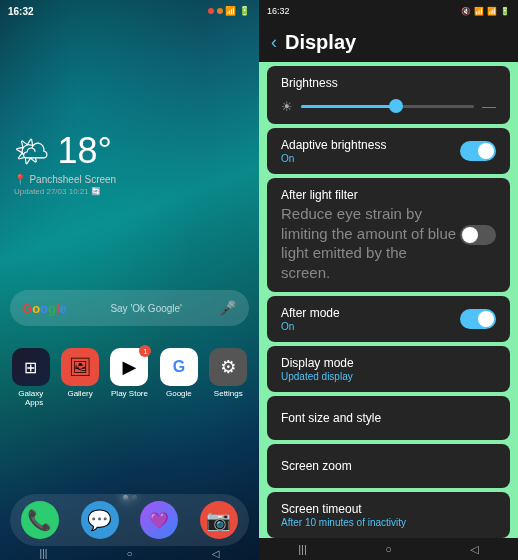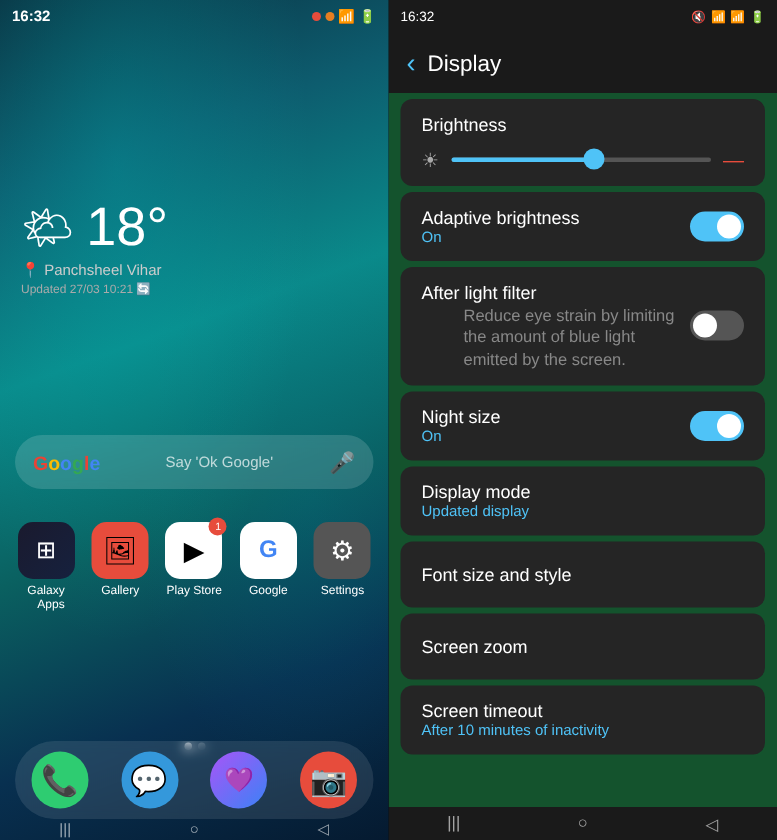--- a/index.html
+++ b/index.html
@@ -279,29 +279,29 @@
       align-items: center;
       padding: 0 12px;
       gap: 8px;
     }
     .back-arrow {
       color: #4fc3f7;
       font-size: 18px;
     }
     .page-title {
       color: #fff;
-      font-size: 15px;
-      font-weight: 400;
+      font-size: 20px;
+      font-weight: 700;
     }
 
     
     .settings-list {
       flex: 1;
       overflow-y: auto;
-      background: #14532d;
+      background: #86efac;
     }
     .settings-list::-webkit-scrollbar { width: 0; }
 
     .settings-section {
       background: #252525;
       border-radius: 8px;
       margin: 4px 8px;
       overflow: hidden;
     }
 
@@ -321,24 +321,23 @@
       font-size: 12px;
       font-weight: 400;
     }
     .settings-item-sub {
       color: #4fc3f7;
       font-size: 10px;
       margin-top: 1px;
     }
     .settings-item-desc {
       color: #888;
-      font-size: 11px;
+      font-size: 15px;
       margin-top: 2px;
       line-height: 1.3;
-      margin-left: 28px;
     }
 
     
     .toggle {
       width: 36px;
       height: 20px;
       border-radius: 10px;
       position: relative;
       flex-shrink: 0;
       cursor: pointer;
@@ -443,21 +442,21 @@
     </div>
   </div>
 
   <div class="weather-widget">
     <div class="weather-row">
       <span class="weather-icon">🌤</span>
       <span class="weather-temp">18°</span>
     </div>
     <div class="weather-location">
       <span>📍</span>
-      <span>Panchsheel Vihar</span>
+      <span>Panchsheel Screen</span>
     </div>
     <div class="weather-updated">Updated 27/03 10:21 🔄</div>
   </div>
 
   <div class="search-bar">
     <span class="search-g">
       <span>G</span><span>o</span><span>o</span><span>g</span><span>l</span><span>e</span>
     </span>
     <span class="search-hint">Say 'Ok Google'</span>
     <span class="search-mic">🎤</span>
@@ -567,21 +566,21 @@
         </div>
         <div class="toggle off">
           <div class="toggle-thumb"></div>
         </div>
       </div>
     </div>
 
     <div class="settings-section">
       <div class="settings-item">
         <div class="settings-item-left">
-          <div class="settings-item-title">Night size</div>
+          <div class="settings-item-title">After mode</div>
           <div class="settings-item-sub">On</div>
         </div>
         <div class="toggle on">
           <div class="toggle-thumb"></div>
         </div>
       </div>
     </div>
 
     <div class="settings-section">
       <div class="settings-item">

